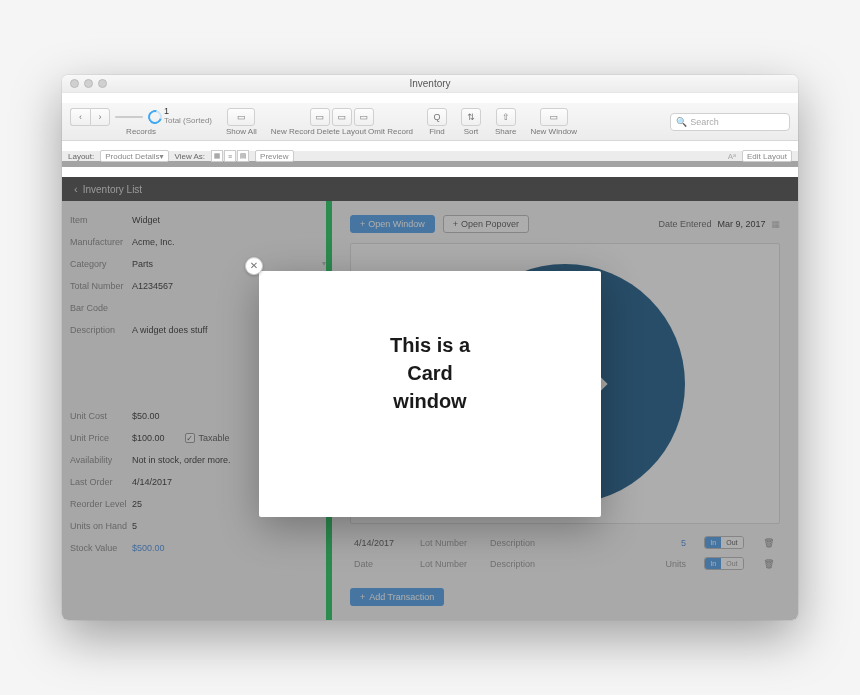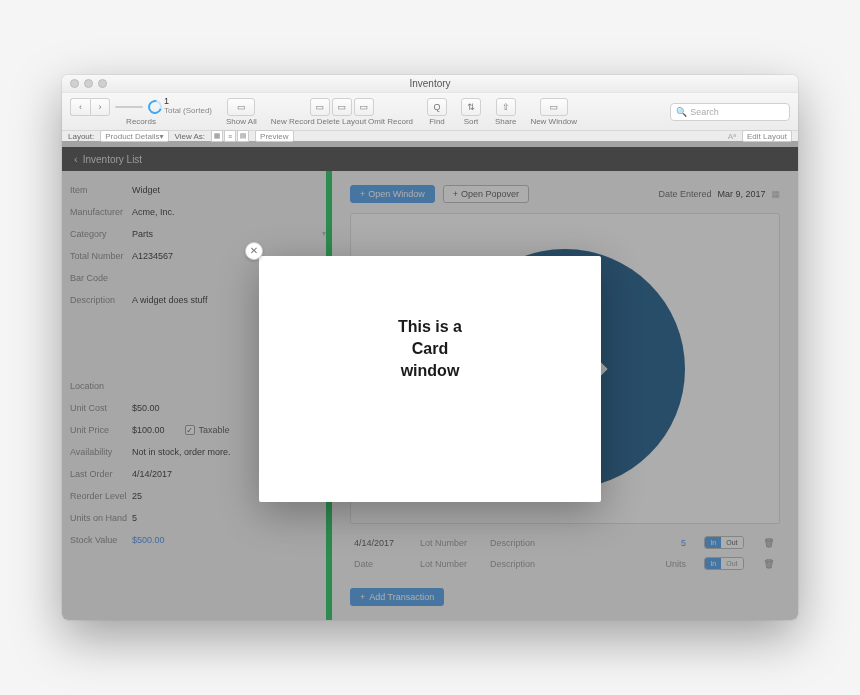--- a/index.html
+++ b/index.html
@@ -1,20 +1,20 @@
 <!DOCTYPE html>
 <html><head>
 <meta charset="utf-8">
 <style>
   * { box-sizing: border-box; margin: 0; padding: 0; font-family: -apple-system, "Helvetica Neue", Arial, sans-serif; }
   body { background: #f5f5f5; width: 860px; height: 695px; display: flex; align-items: center; justify-content: center; }
   .window {
     width: 736px; height: 545px; background: #fff; border-radius: 6px;
     box-shadow: 0 18px 50px rgba(0,0,0,0.35), 0 0 0 1px rgba(0,0,0,0.05);
-    overflow: hidden; position: relative; display: flex; flex-direction: column;
+    overflow: hidden; position: relative; display: flex; flex-direction: column; gap: 10px;
   }
   .titlebar {
     height: 18px; background: linear-gradient(#f8f8f8,#ececec);
     display: flex; align-items: center; position: relative; border-top-left-radius:6px; border-top-right-radius:6px;
     border-bottom:1px solid #e6e6e6;
   }
   .traffic { display:flex; gap:5px; padding-left:8px;}
   .dot { width:9px; height:9px; border-radius:50%; background:#d0d0d0; border:0.5px solid #bbb;}
   .titlebar-title { position:absolute; left:0; right:0; text-align:center; font-size:10px; color:#555;}
   .toolbar {
@@ -105,21 +105,21 @@
     position:absolute; left:50%; top:50%; transform:translate(-50%,-52%);
     width:342px; height:246px; background:#fff; border-radius:2px; box-shadow:0 10px 40px rgba(0,0,0,0.3);
     display:flex; align-items:flex-start; justify-content:center; padding-top:60px;
   }
   .card-close{
     position:absolute; left:-14px; top:-14px; width:18px; height:18px; border-radius:50%; background:#fff;
     border:1px solid #ccc; display:flex; align-items:center; justify-content:center; font-size:10px; color:#777;
     box-shadow:0 1px 3px rgba(0,0,0,0.2);
   }
   .card-text{
-    font-family: Verdana, Geneva, sans-serif; font-weight:700; font-size:16px; color:#1a1a1a; text-align:center; line-height:1.4;
+    font-family: Verdana, Geneva, sans-serif; font-weight:700; font-size:20px; color:#1a1a1a; text-align:center; line-height:1.4;
     white-space:pre-line;
   }
 </style>
 </head>
 <body>
 
 <div class="window">
 
   <div class="titlebar">
     <div class="traffic">
@@ -229,24 +229,20 @@
             <div class="lbl">Total Number</div>
             <div class="val">A1234567</div>
           </div>
         <div class="row">
             <div class="lbl">Bar Code</div>
             <div class="val"></div>
           </div>
         <div class="row desc-box">
             <div class="lbl">Description</div>
             <div class="val">A widget does stuff</div>
-          </div>
-        <div class="row">
-            <div class="lbl">Location</div>
-            <div class="val"></div>
           </div>
         <div class="row">
             <div class="lbl">Unit Cost</div>
             <div class="val">$50.00</div>
           </div>
         <div class="row">
           <div class="lbl">Unit Price</div>
           <div class="val" style="display:flex;gap:20px;align-items:center;">
             <span>$100.00</span>
             <span class="checkbox-row">

